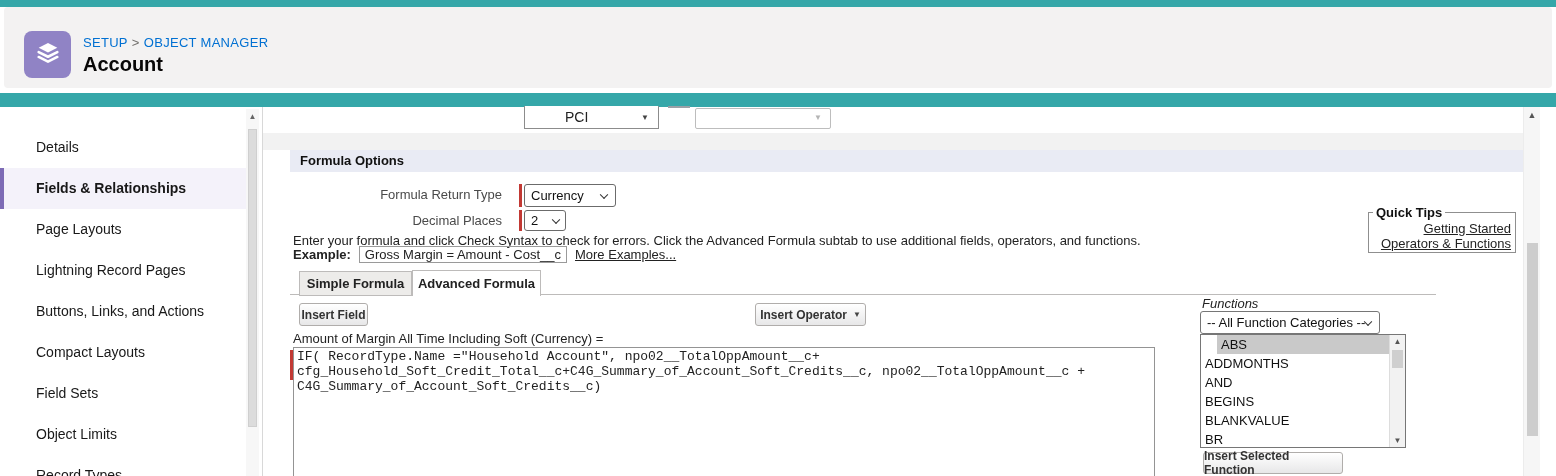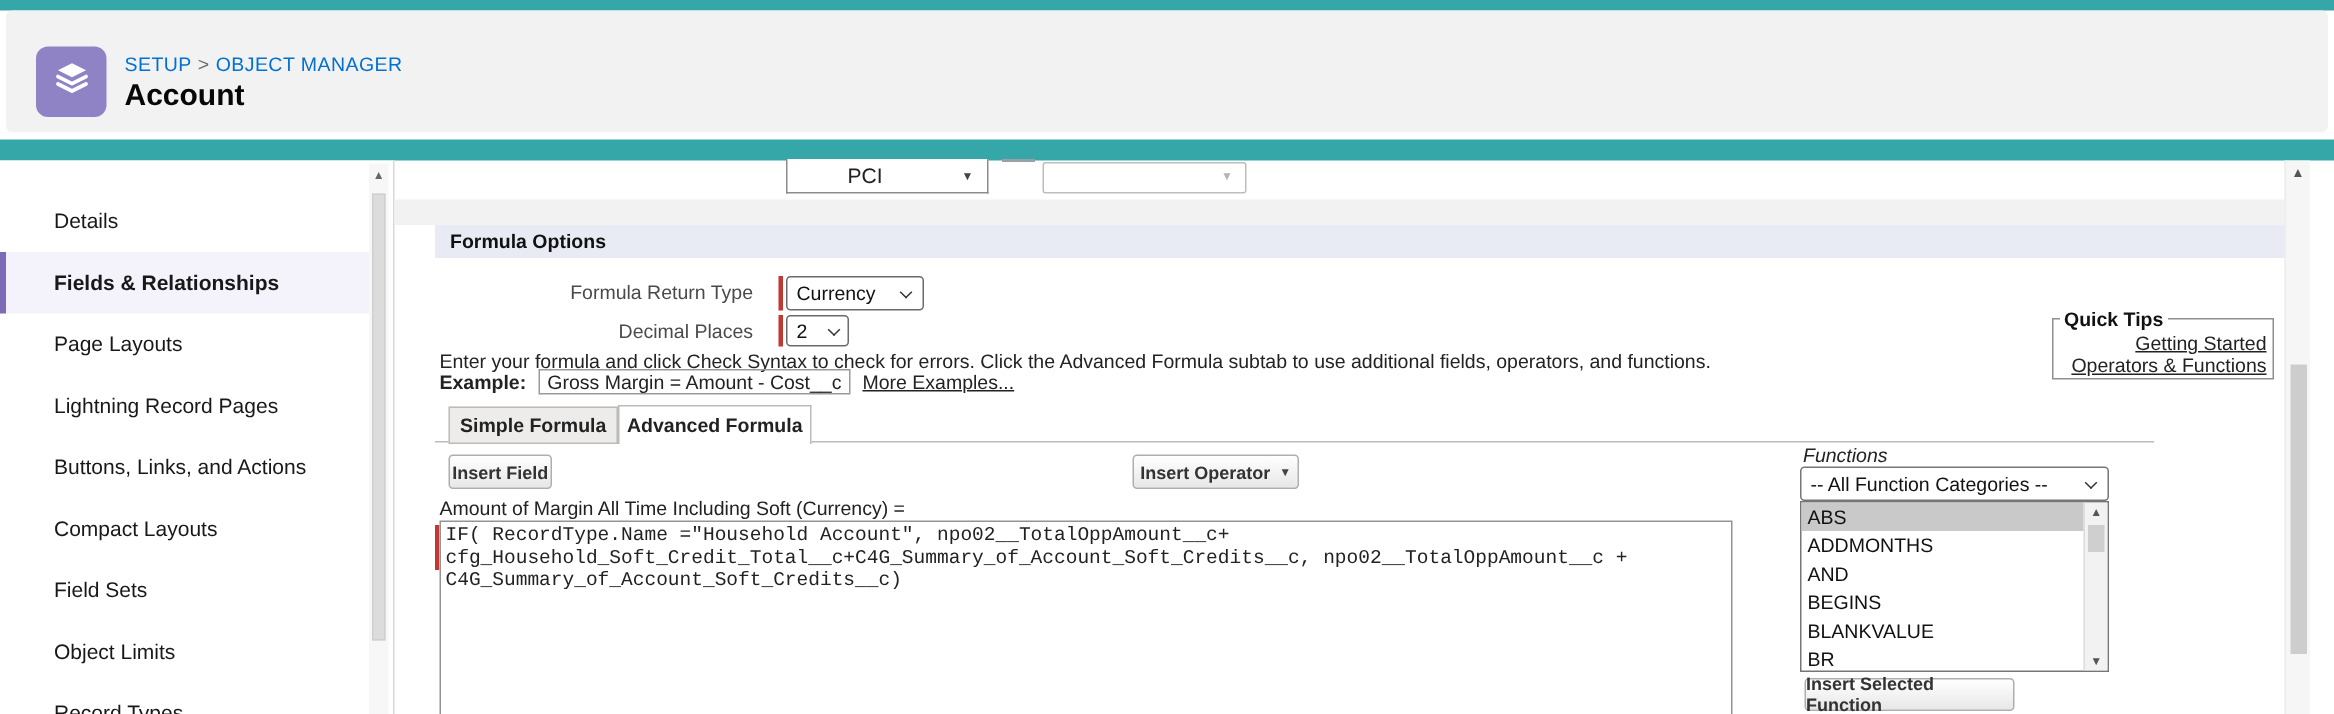--- a/index.html
+++ b/index.html
@@ -77,21 +77,21 @@
   
   .formula-label { position:absolute; left:293px; top:331px; font-size:13px; color:#222; }
   .formula-area { position:absolute; left:293px; top:347px; width:862px; height:130px; border:1px solid #949494; background:#fff;
                   font-family:"Liberation Mono", monospace; font-size:13px; line-height:15px; color:#222;
                   padding:1px 3px; resize:none; overflow:hidden; white-space:pre-wrap; }
 
   
   .fn-label { position:absolute; left:1202px; top:296px; font-size:13px; color:#222;font-style:italic; }
   .fn-list { position:absolute; left:1200px; top:334px; width:206px; height:114px; border:1px solid #767676; background:#fff; overflow:hidden; }
   .fn-item { font-size:13px; line-height:19px; padding-left:4px; color:#111; width:189px; cursor:pointer; white-space:nowrap; }
-  .fn-item.selected { background:#c9c9c9; }
+  .fn-item.selected { background:#c9c9c9;margin-left:16px; }
   .fn-scroll { position:absolute; right:0; top:0; width:16px; height:112px; background:#f2f2f2; border-left:1px solid #dddddd; }
   .fn-scroll .s-up   { position:absolute; top:2px; left:0; width:15px; text-align:center; font-size:8px; color:#555; }
   .fn-scroll .s-thumb{ position:absolute; left:2px; top:15px; width:11px; height:18px; background:#cfcfcf; }
   .fn-scroll .s-down { position:absolute; bottom:2px; left:0; width:15px; text-align:center; font-size:8px; color:#555; }
 </style>
 </head>
 <body>
 
 <div id="page">
 
@@ -183,21 +183,21 @@
     <span class="tri">▼</span>
   </div>
 
   <div class="formula-label">Amount of Margin All Time Including Soft (Currency) =</div>
   <div class="req-bar" style="left:290px; top:350px; height:30px;"></div>
   <textarea class="formula-area" spellcheck="false" style="">IF( RecordType.Name ="Household Account", npo02__TotalOppAmount__c+
 cfg_Household_Soft_Credit_Total__c+C4G_Summary_of_Account_Soft_Credits__c, npo02__TotalOppAmount__c +
 C4G_Summary_of_Account_Soft_Credits__c)</textarea>
 
   <div class="fn-label">Functions</div>
-  <div class="sel" style="left:1200px; top:311px; width:206px; height:23px; border-color:#767676;">
+  <div class="sel" style="left:1200px; top:311px; width:180px; height:23px; border-color:#767676;">
     <span>-- All Function Categories --</span>
     <span class="chev"></span>
   </div>
   <div class="fn-list">
     <div class="fn-item selected">ABS</div>
     <div class="fn-item">ADDMONTHS</div>
     <div class="fn-item">AND</div>
     <div class="fn-item">BEGINS</div>
     <div class="fn-item">BLANKVALUE</div>
     <div class="fn-item">BR</div>

